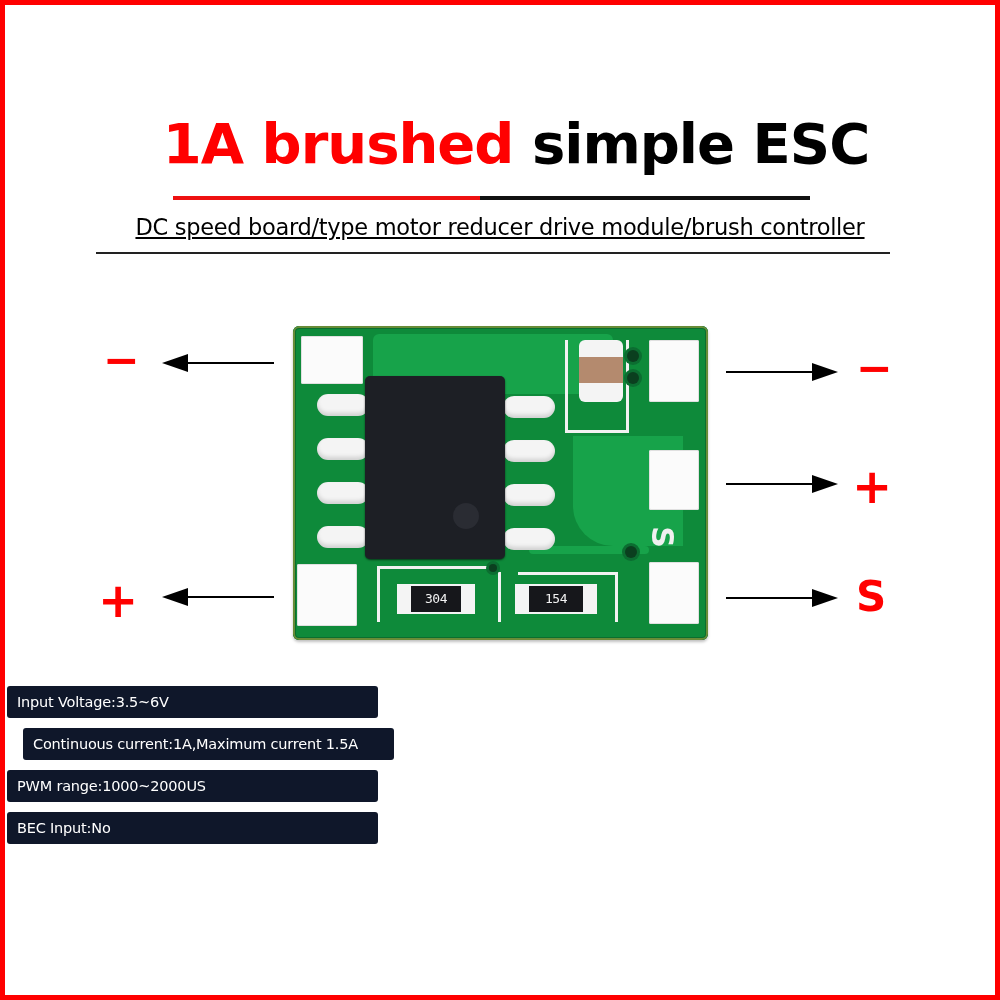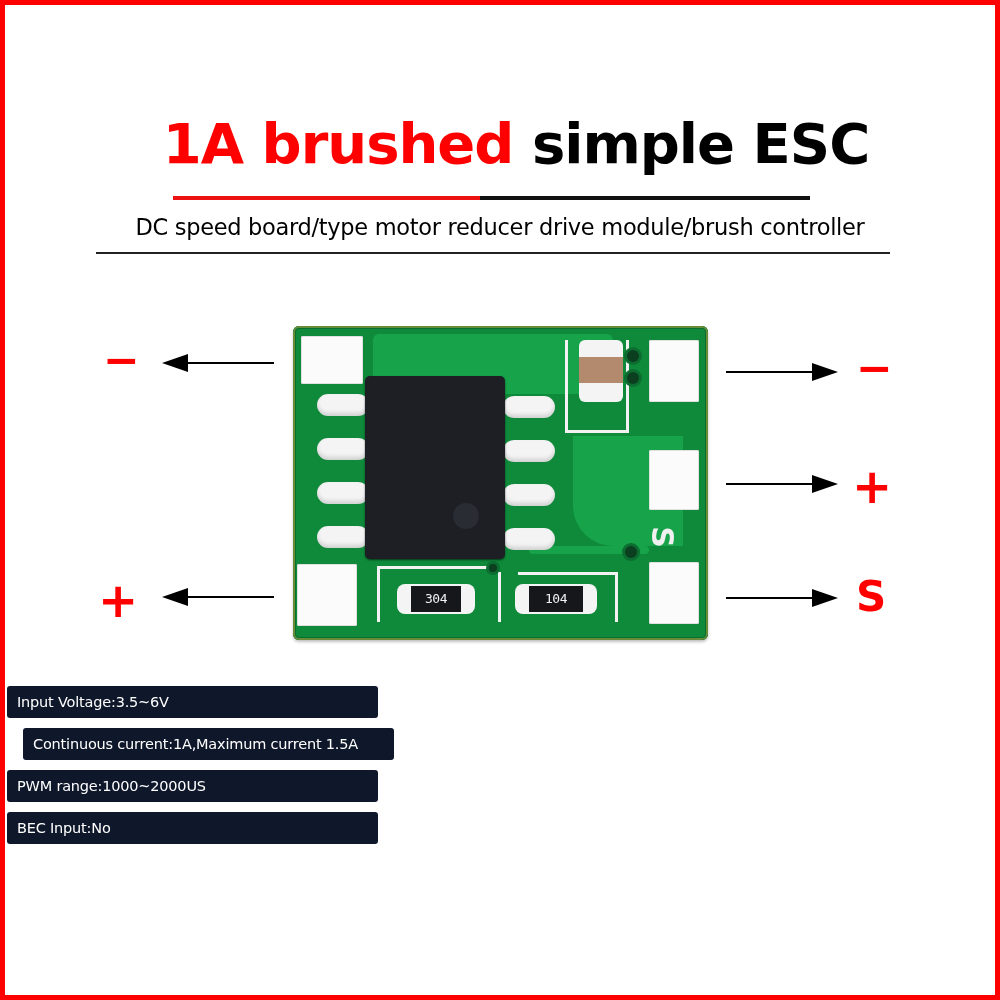--- a/index.html
+++ b/index.html
@@ -6,34 +6,34 @@
   body { width: 1000px; height: 1000px; position: relative; overflow: hidden; background: #ffffff; font-family: "DejaVu Sans", sans-serif; }
   .frame { position: absolute; left: 0; top: 0; width: 1000px; height: 1000px; box-sizing: border-box; border: 5px solid #ff0000; }
 
   .title { position: absolute; left: 16px; top: 104px; width: 1000px; text-align: center; font-family: "DejaVu Sans", sans-serif; font-weight: bold; font-size: 56px; letter-spacing: -1px; line-height: 80px; white-space: nowrap; }
   .title .red { color: #ff0000; }
   .title .black { color: #000000; }
 
   .underline-red { position: absolute; left: 173px; top: 196px; width: 307px; height: 4px; background: #ee1111; }
   .underline-black { position: absolute; left: 480px; top: 196px; width: 330px; height: 4px; background: #111111; }
 
-  .subtitle { position: absolute; left: 0; top: 210px; width: 1000px; text-align: center; font-family: "DejaVu Sans", sans-serif; font-size: 22.5px; color: #000; line-height: 34px; white-space: nowrap; letter-spacing: -0.3px; }
+  .subtitle { position: absolute; left: 0; top: 210px; width: 1000px; text-align: center; font-family: "DejaVu Sans", sans-serif; font-size: 22.5px; color: #000; line-height: 34px; white-space: nowrap; letter-spacing: -0.3px; text-decoration: underline; }
   .subtitle-line { position: absolute; left: 96px; top: 252px; width: 794px; height: 1.5px; background: #222; }
 
   
   .pcb { position: absolute; left: 293px; top: 326px; width: 415px; height: 314px; background: #0e8a3a; border-radius: 6px; box-shadow: inset 0 0 0 3px #0a6e2e, 0 2px 3px rgba(0,0,0,0.25); overflow: hidden; }
   .pcb .edge { position: absolute; inset: 0; border-radius: 6px; border: 2px solid #b6a640; opacity: 0.55; pointer-events: none; }
   .trace { position: absolute; background: #17a34a; border-radius: 6px; }
   .silk { position: absolute; background: #f2f2f2; }
   .pad { position: absolute; background: #fbfbfb; border-radius: 2px; box-shadow: inset 0 0 0 1px #e0e0e0; }
   .chip { position: absolute; left: 72px; top: 50px; width: 140px; height: 183px; background: #1d1f25; border-radius: 5px; box-shadow: 0 1px 2px rgba(0,0,0,0.6); }
   .chip-dot { position: absolute; left: 88px; top: 127px; width: 26px; height: 26px; border-radius: 50%; background: #2a2c33; }
   .pin { position: absolute; width: 52px; height: 22px; background: #f4f4f4; border-radius: 11px; box-shadow: inset 0 -3px 4px rgba(0,0,0,0.15); }
   .via { position: absolute; width: 12px; height: 12px; border-radius: 50%; background: #0b3f1f; box-shadow: 0 0 0 3px #0c6d31; }
-  .resistor { position: absolute; height: 30px; background: #f4f4f4; border-radius: 8px; }
+  .resistor { position: absolute; height: 30px; background: #f4f4f4; border-radius: 0; }
   .resistor .body { position: absolute; left: 14px; right: 14px; top: 2px; bottom: 2px; background: #16171b; color: #f2f2f2; font-family: "DejaVu Sans Mono", monospace; font-size: 13px; line-height: 26px; text-align: center; letter-spacing: -0.5px; }
   .cap { position: absolute; left: 286px; top: 14px; width: 44px; height: 62px; background: #f4f4f4; border-radius: 6px; }
   .cap .body { position: absolute; left: 0; right: 0; top: 17px; height: 26px; background: #b48a6e; }
   .silk-s { position: absolute; left: 358px; top: 196px; color: #f0f0f0; font-family: "DejaVu Sans", sans-serif; font-size: 30px; font-weight: bold; transform: rotate(90deg); line-height: 30px; }
 
   
   .sign { position: absolute; color: #ff0000; font-family: "DejaVu Sans", sans-serif; font-weight: bold; line-height: 1; }
   .arrow { position: absolute; height: 2px; background: #000; }
   .arrow .head { position: absolute; top: -8px; width: 0; height: 0; border-top: 9px solid transparent; border-bottom: 9px solid transparent; }
   .arrow.left .head { left: -4px; border-right: 26px solid #000; }
@@ -96,21 +96,21 @@
 
   <div class="via" style="left:334px;top:24px;"></div>
   <div class="via" style="left:334px;top:46px;"></div>
   <div class="via" style="left:332px;top:220px;"></div>
   <div class="via" style="left:196px;top:238px;width:8px;height:8px;"></div>
 
   <div class="resistor" style="left:104px;top:258px;width:78px;">
     <div class="body">304</div>
   </div>
   <div class="resistor" style="left:222px;top:258px;width:82px;">
-    <div class="body">104</div>
+    <div class="body">154</div>
   </div>
 
   <div class="silk-s">S</div>
   <div class="edge"></div>
 </div>
 
 <div class="sign" style="left:103px;top:338px;font-size:44px;">−</div>
 <div class="arrow left" style="left:166px;top:362px;width:108px;">
     <span class="head"></span>
   </div>

